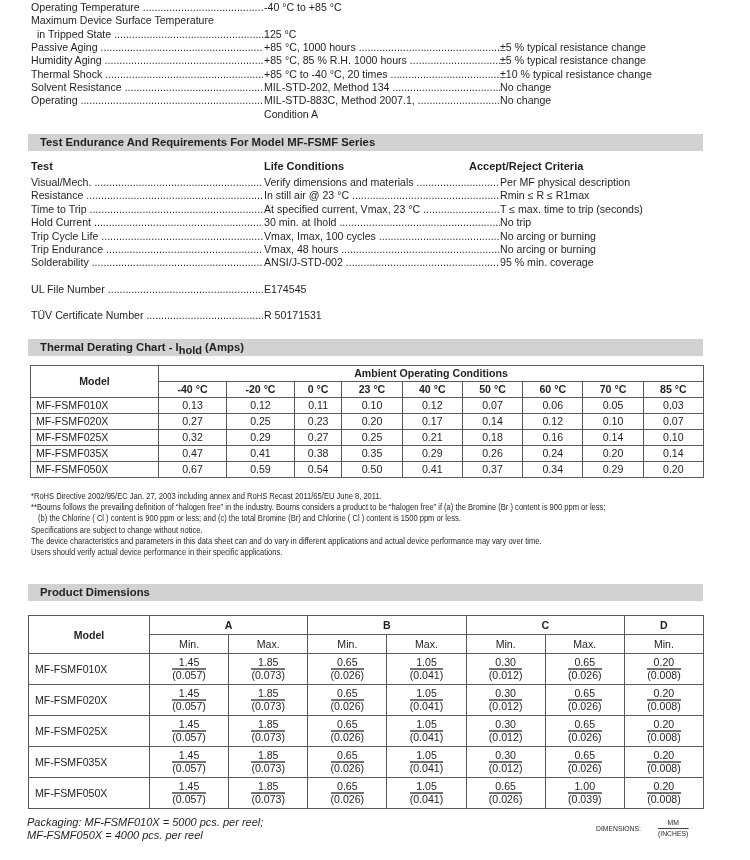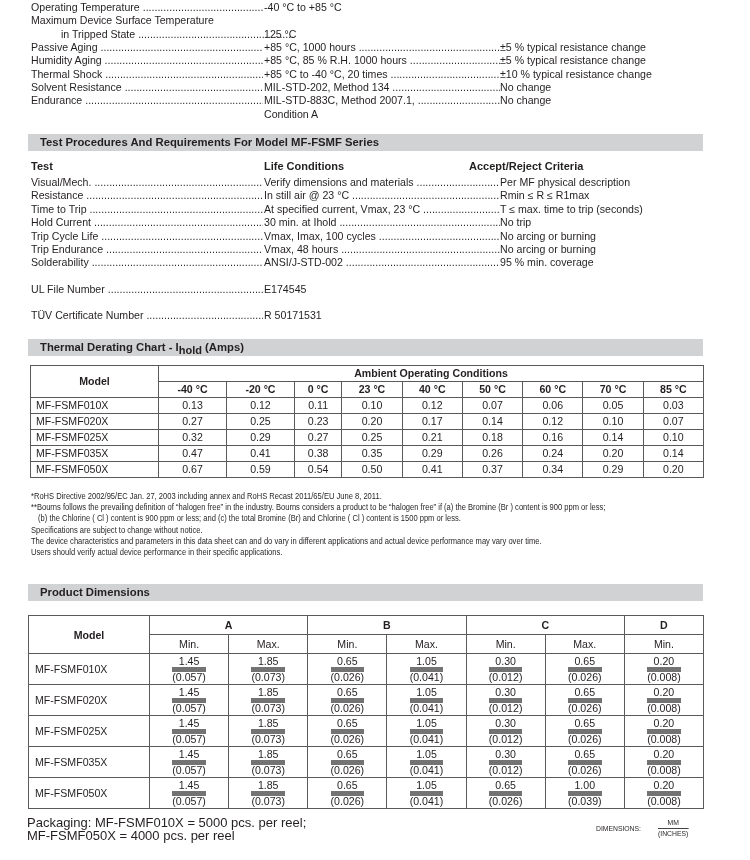--- a/index.html
+++ b/index.html
@@ -7,44 +7,44 @@
          font-family: "Liberation Sans", sans-serif; color: #231f20; font-size: 11px; }
   
   .spec-row { position: absolute; left: 31px; height: 13px; line-height: 13px; white-space: nowrap; font-size: 10.6px; }
   .spec-row .k { position: absolute; left: 0; width: 232px; overflow: hidden; white-space: nowrap; }
   .spec-row .k::after { content: " ...................................................................................................................................................................................."; }
   .spec-row .k.nodots::after { content: ""; }
   .spec-row .v { position: absolute; left: 233px; white-space: nowrap; }
   .spec-row .v2box { position: absolute; left: 233px; width: 236px; overflow: hidden; white-space: nowrap; }
   .spec-row .v2box::after { content: " .........................................................................................................................................................."; }
   .spec-row .r { position: absolute; left: 469px; white-space: nowrap; }
-  .indent { padding-left: 6px; margin-left: 24px; }
+  .indent { padding-left: 6px; }
 
   .section-bar { position: absolute; left: 28px; width: 675px; height: 17px; background: #d1d2d4; }
   .section-bar span { position: absolute; left: 12px; top: 1px; font-weight: bold; font-size: 11.3px; line-height: 15px; }
   .section-bar sub { font-size: 11px; vertical-align: -3px; line-height: 0; }
 
   .col-head { position: absolute; font-weight: bold; font-size: 11px; }
 
   table { border-collapse: collapse; position: absolute; font-size: 10.6px; }
   td, th { border: 1px solid #5a5a5a; padding: 0; text-align: center; }
   th { font-weight: bold; }
   #derating-table td, #derating-table th { height: 15px; line-height: 15px; }
   #derating-table td.model { text-align: left; padding-left: 5px; }
   #dims-table th, #dims-table td { font-weight: normal; }
   #dims-table th.bold { font-weight: bold; }
   #dims-table td.model { text-align: left; padding-left: 6px; }
   .frac { display: inline-block; line-height: 11px; }
-  .frac .num { display: block; border-bottom: 5px solid #737373; padding: 0 4px; }
+  .frac .num { display: block; border-bottom: 2px solid #737373; padding: 0 4px; }
   .frac .den { display: block; }
 
   .notes { position: absolute; left: 31px; top: 491px; font-size: 8.6px; line-height: 11.2px; transform: scaleX(0.88); transform-origin: left top; white-space: nowrap; }
   .notes .ind { padding-left: 8px; }
 
-  .packaging { position: absolute; left: 27px; top: 816px; font-size: 13px; line-height: 13px; }
+  .packaging { position: absolute; left: 27px; top: 816px; font-size: 11px; line-height: 13px; font-style: italic; }
   .dims-key { position: absolute; left: 596px; top: 818px; font-size: 8px; transform: scaleX(0.85); transform-origin: left top; }
   .dims-key .label { position: absolute; left: 0; top: 6px; white-space: nowrap; }
   .dims-key .frac2 { position: absolute; left: 73px; top: 0; text-align: center; line-height: 10px; }
   .dims-key .frac2 .num { display: block; border-bottom: 1px solid #444; padding: 0 2px; }
 </style>
 </head>
 <body>
 
 <div id="env-specs">
     <div class="spec-row" style="top: 1px;">
@@ -72,31 +72,31 @@
       <span class="k">Thermal Shock</span>
       <span class="v2box">+85 °C to -40 °C, 20 times</span>
       <span class="r">±10 % typical resistance change</span>
     </div>
     <div class="spec-row" style="top: 81px;">
       <span class="k">Solvent Resistance</span>
       <span class="v2box">MIL-STD-202, Method 134</span>
       <span class="r">No change</span>
     </div>
     <div class="spec-row" style="top: 94px;">
-      <span class="k">Endurance</span>
+      <span class="k">Operating</span>
       <span class="v2box">MIL-STD-883C, Method 2007.1,</span>
       <span class="r">No change</span>
     </div>
     <div class="spec-row" style="top: 108px;">
       <span class="v">Condition A</span>
     </div>
   </div>
 
 <div class="section-bar" style="top:134px;">
-  <span>Test Procedures And Requirements For Model MF-FSMF Series</span>
+  <span>Test Endurance And Requirements For Model MF-FSMF Series</span>
 </div>
 <div class="col-head" style="left:31px; top:160px;">Test</div>
 <div class="col-head" style="left:264px; top:160px;">Life Conditions</div>
 <div class="col-head" style="left:469px; top:160px;">Accept/Reject Criteria</div>
 <div id="test-rows">
     <div class="spec-row" style="top: 176px;">
       <span class="k">Visual/Mech.</span>
       <span class="v2box">Verify dimensions and materials</span>
       <span class="r">Per MF physical description</span>
     </div>

